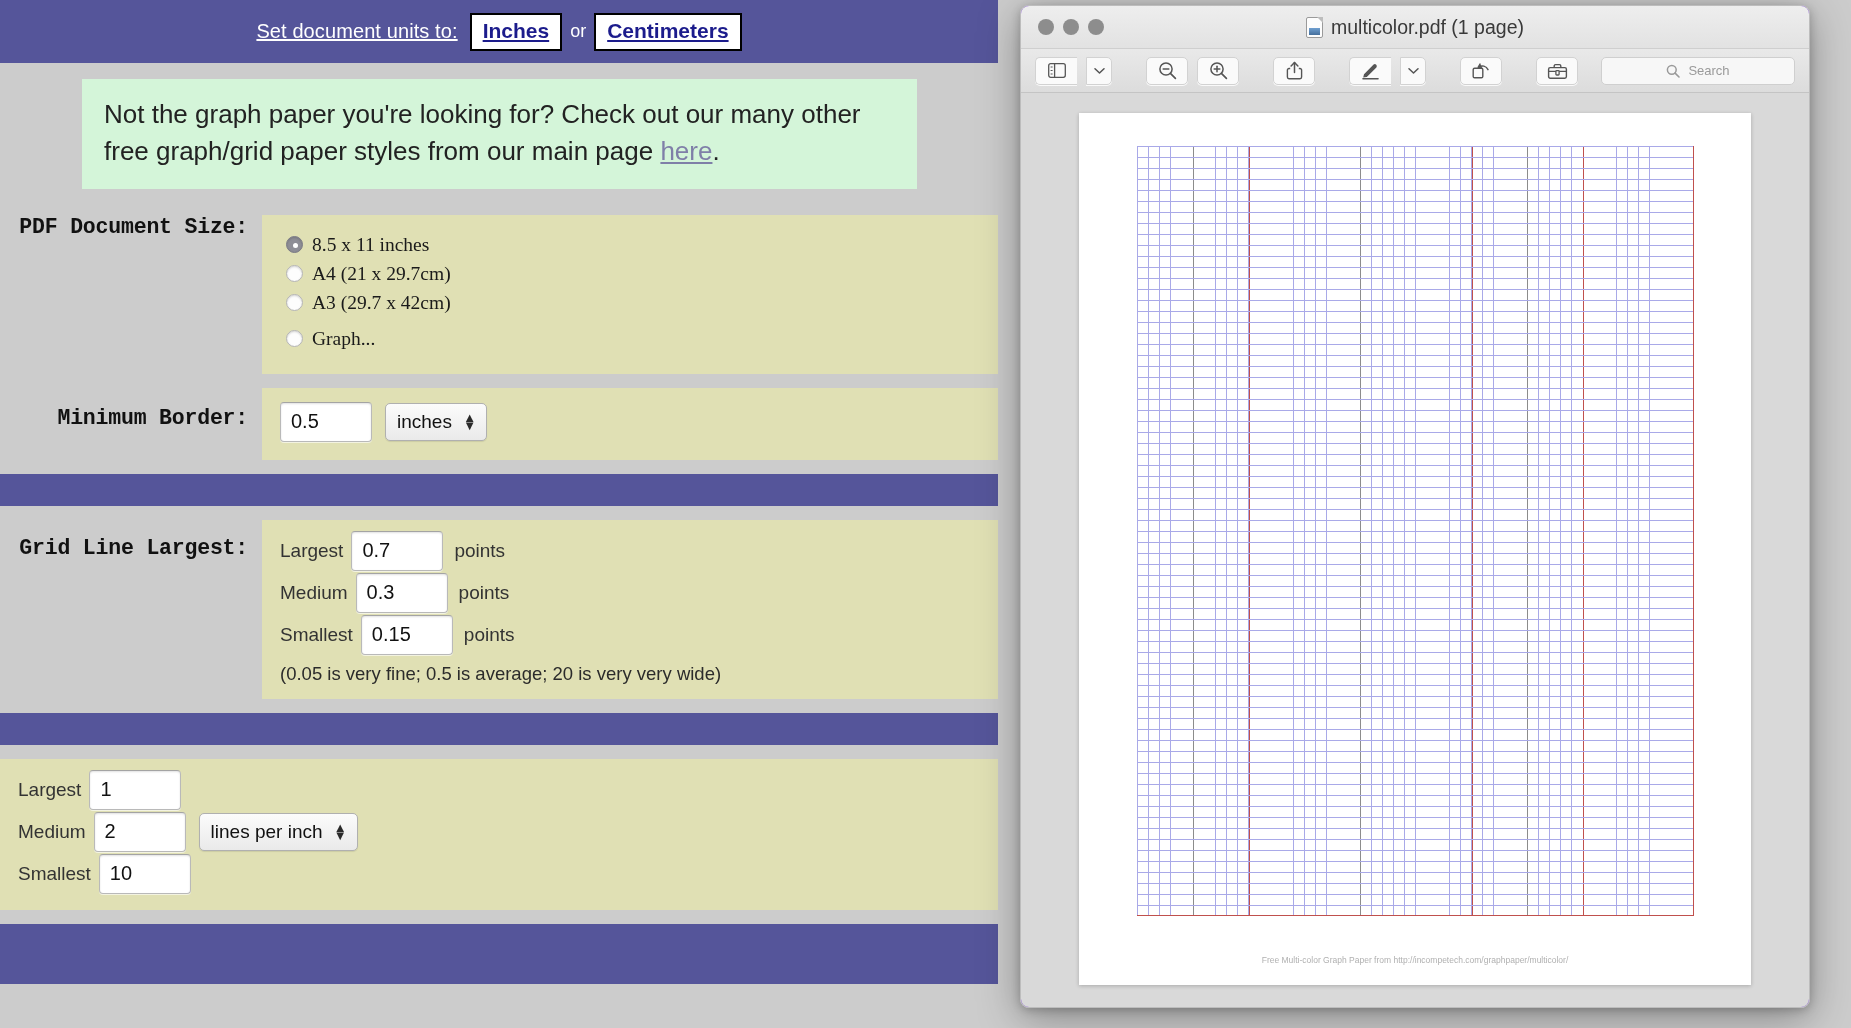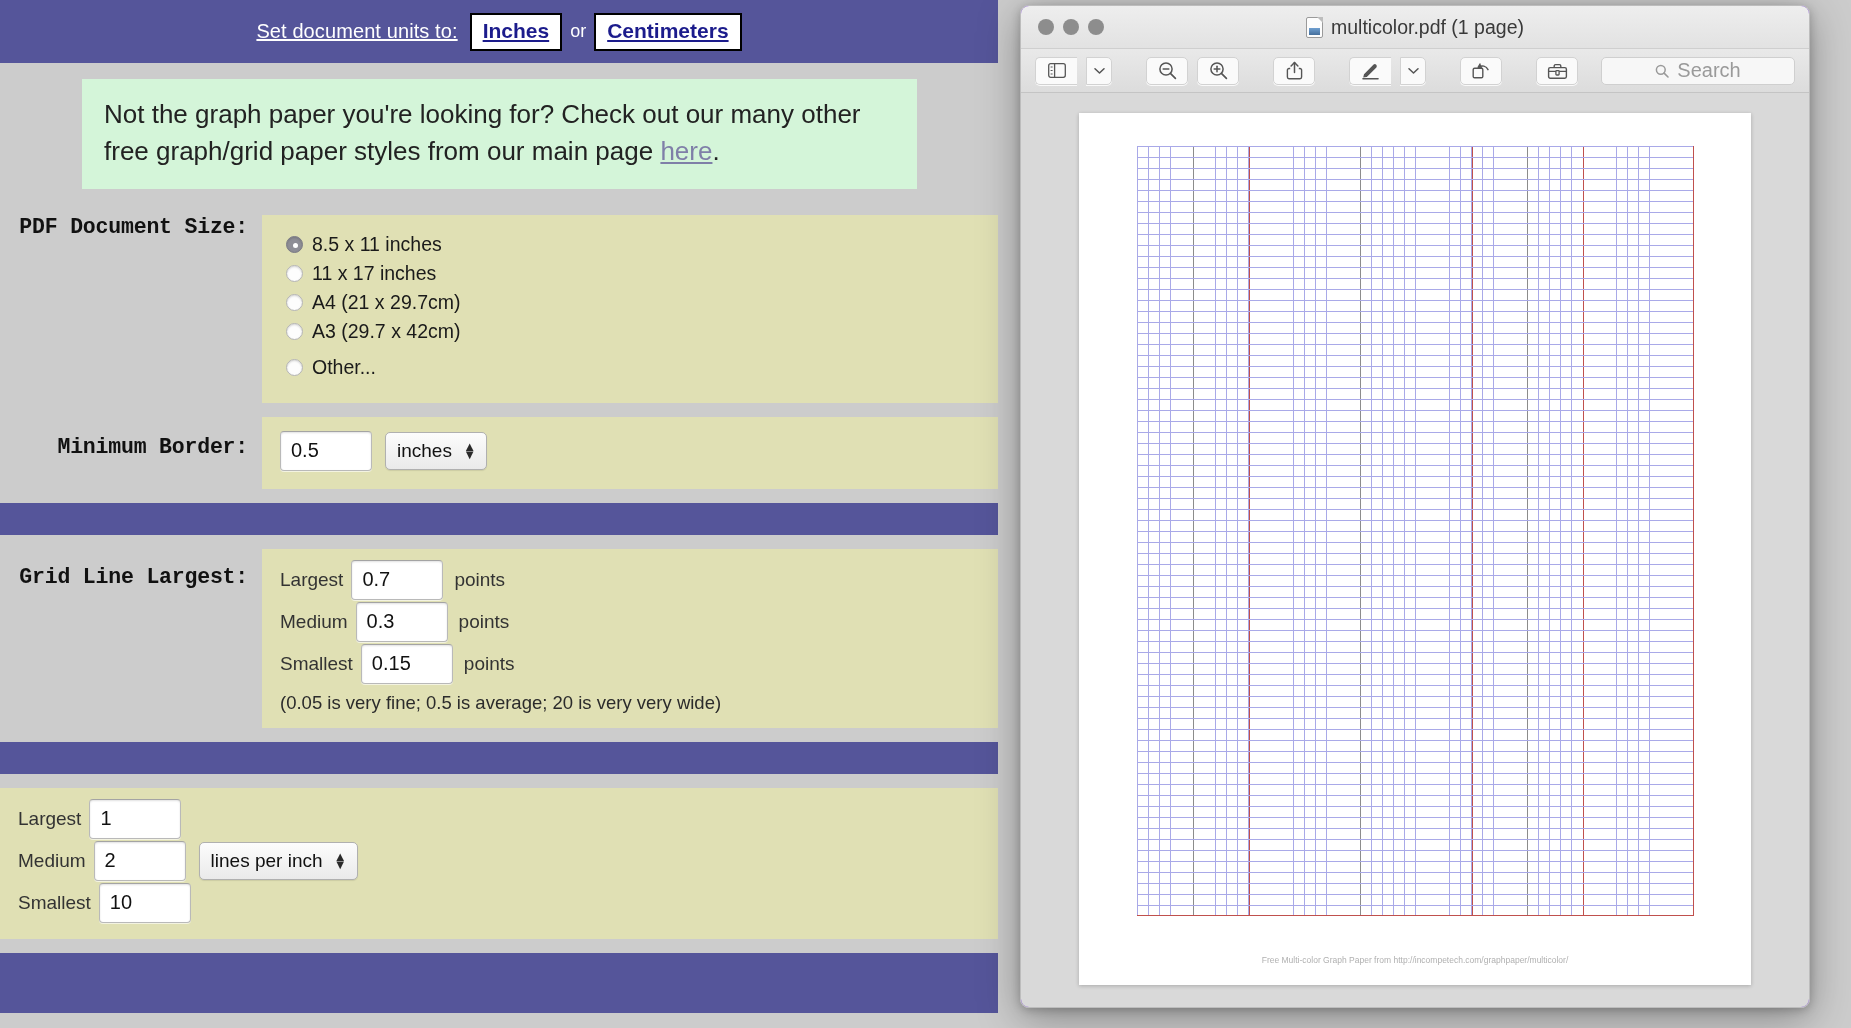--- a/index.html
+++ b/index.html
@@ -87,21 +87,21 @@
     min-height: 10px;
     padding: 10px 0 12px 0;
   }
   .spacer-grey { height: 14px; background: #cccccc; width: 100%; }
   .bar-sep { height: 32px; }
 
   
   .radio-list { padding: 6px 0 8px 24px; }
   .radio-item {
     display: flex; align-items: center;
-    height: 28px; margin-bottom: 1px;
+    height: 28px; margin-bottom: 1px; font-family: Liberation Serif, serif;
   }
   .radio-item.gap { margin-top: 8px; }
   .radio-dot {
     width: 17px; height: 17px; border-radius: 50%;
     background: #fdfdfd;
     border: 1px solid #b4b4b4;
     box-shadow: inset 0 1px 2px rgba(0,0,0,.16);
     margin-right: 9px;
     flex: 0 0 17px;
     position: relative;
@@ -241,21 +241,21 @@
   .tb-gap { width: 16px; }
   .search-box {
     flex: 1 1 auto;
     height: 28px;
     background: #f7f7f7;
     border: 1px solid #cfcfcf;
     border-radius: 5px;
     display: flex; align-items: center; justify-content: center;
     gap: 8px;
     margin-left: 14px;
-    color: #9a9a9a; font-size: 20px;
+    color: #9a9a9a; font-size: 13px;
   }
   .canvas {
     height: calc(100% - 87px);
     background: #d9d9d9;
     display: flex; align-items: flex-start; justify-content: center;
     padding-top: 20px;
   }
   .sheet {
     width: 672px; height: 872px;
     background: #ffffff;
@@ -318,33 +318,29 @@
     <div class="row">
       <div class="row-label">PDF Document Size:</div>
       <div class="row-field">
         <div class="radio-list">
           <div class="radio-item">
             <span class="radio-dot checked"></span>
             <span class="radio-label">8.5 x 11 inches</span>
           </div>
           <div class="radio-item">
             <span class="radio-dot"></span>
-            <span class="radio-label">11 x 17 inches</span>
-          </div>
-          <div class="radio-item">
-            <span class="radio-dot"></span>
             <span class="radio-label">A4 (21 x 29.7cm)</span>
           </div>
           <div class="radio-item">
             <span class="radio-dot"></span>
             <span class="radio-label">A3 (29.7 x 42cm)</span>
           </div>
           <div class="radio-item gap">
             <span class="radio-dot"></span>
-            <span class="radio-label">Other...</span>
+            <span class="radio-label">Graph...</span>
           </div>
         </div>
       </div>
     </div>
 
     <div class="spacer-grey"></div>
 
     <div class="row">
       <div class="row-label" style="padding-top:18px">Minimum Border:</div>
       <div class="row-field" style="padding:14px 0 16px 0">

